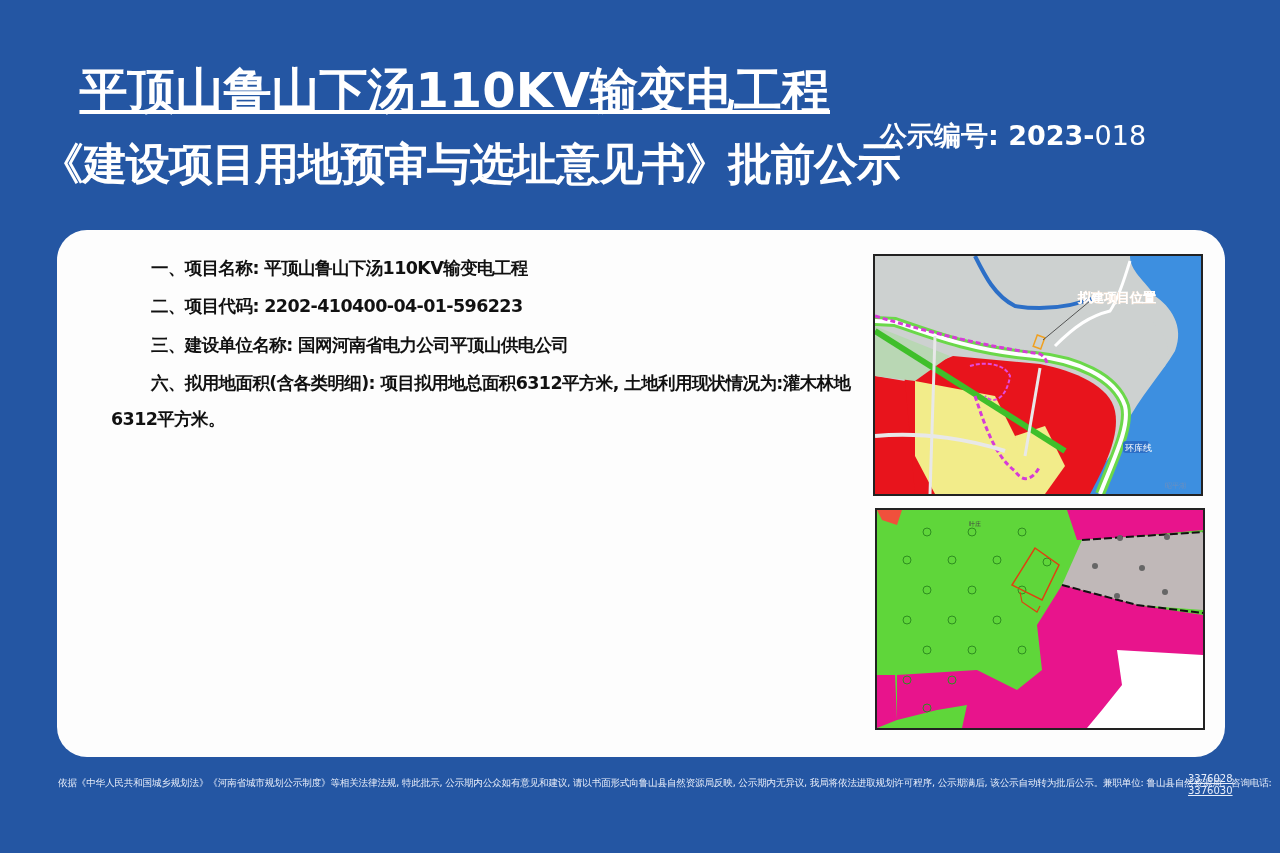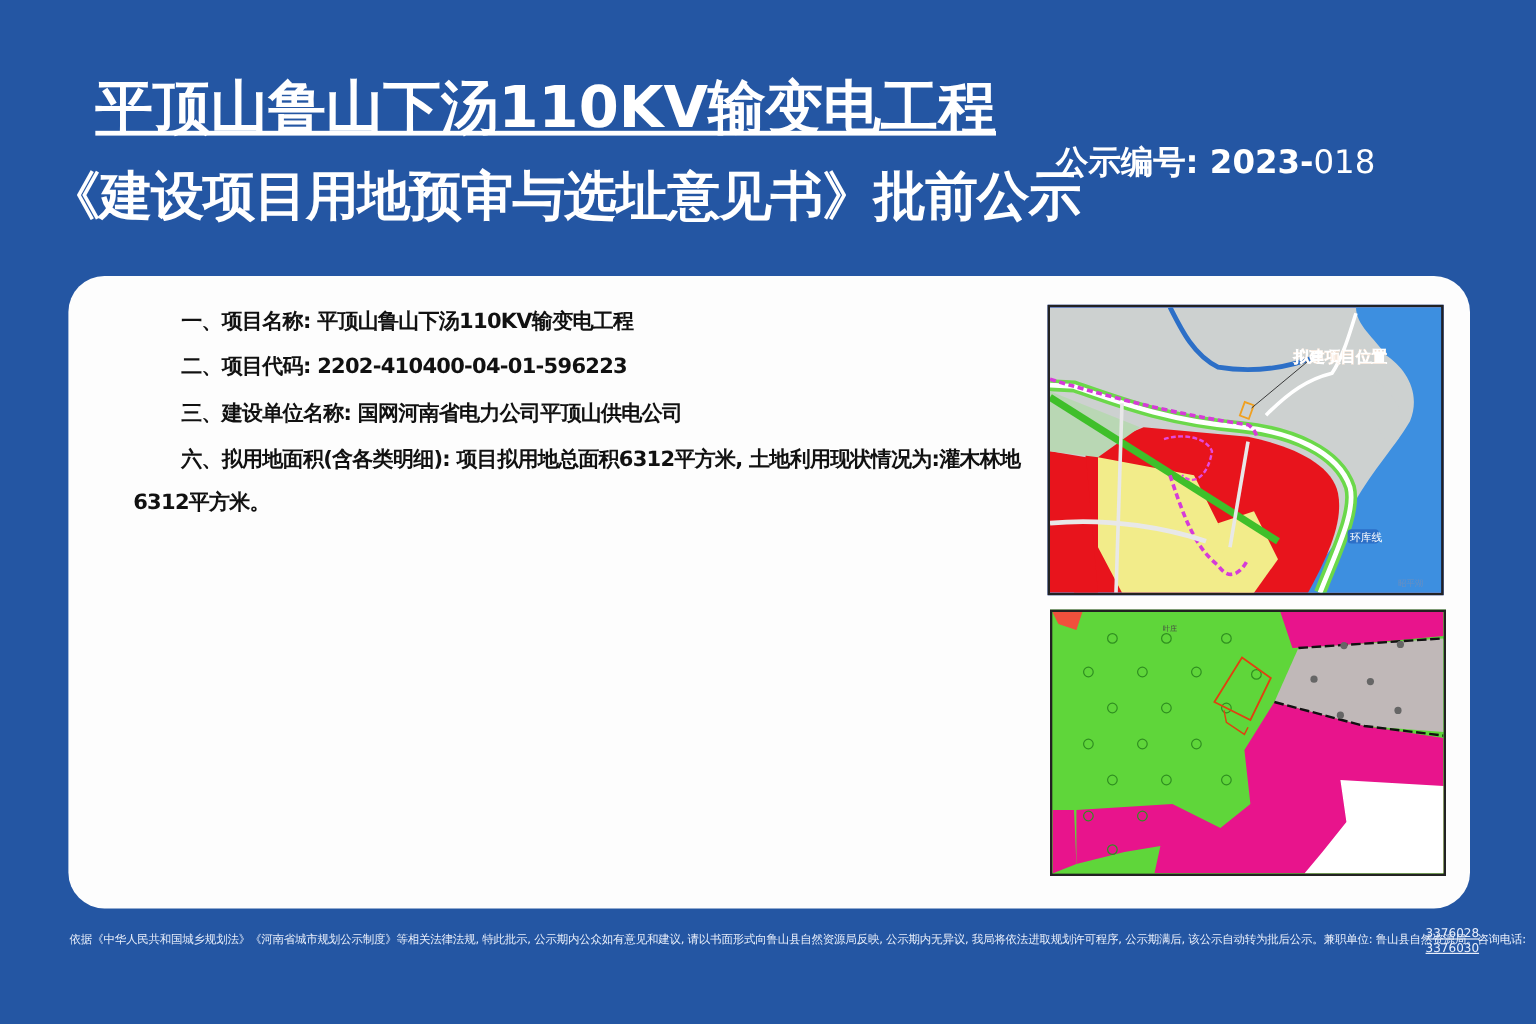--- a/index.html
+++ b/index.html
@@ -34,21 +34,21 @@
   .content {
     position: absolute; left: 108px; top: 248px; width: 750px;
     color: #111; font-size: 17.5px; font-weight: bold; line-height: 35.4px;
     letter-spacing: -0.6px;
   }
   .content p { text-indent: 40px; margin: 3px; }
 
   .map {
     position: absolute; border: 2px solid #222; overflow: hidden;
   }
-  .map1 { left: 873px; top: 254px; width: 330px; height: 242px; background: #1d4ed8; }
+  .map1 { left: 873px; top: 254px; width: 330px; height: 242px; background: #a16207; }
   .map2 { left: 875px; top: 508px; width: 330px; height: 222px; background: #5fd63a; }
   .map svg { display: block; }
 
   .footer {
     position: absolute; left: 58px; top: 777px; width: 1140px;
     font-size: 9.6px; color: #e8eefa; white-space: nowrap; letter-spacing: -0.2px;
   }
   .phones {
     position: absolute; left: 1188px; top: 773px; font-size: 10px; color: #e8eefa;
     line-height: 12px;

